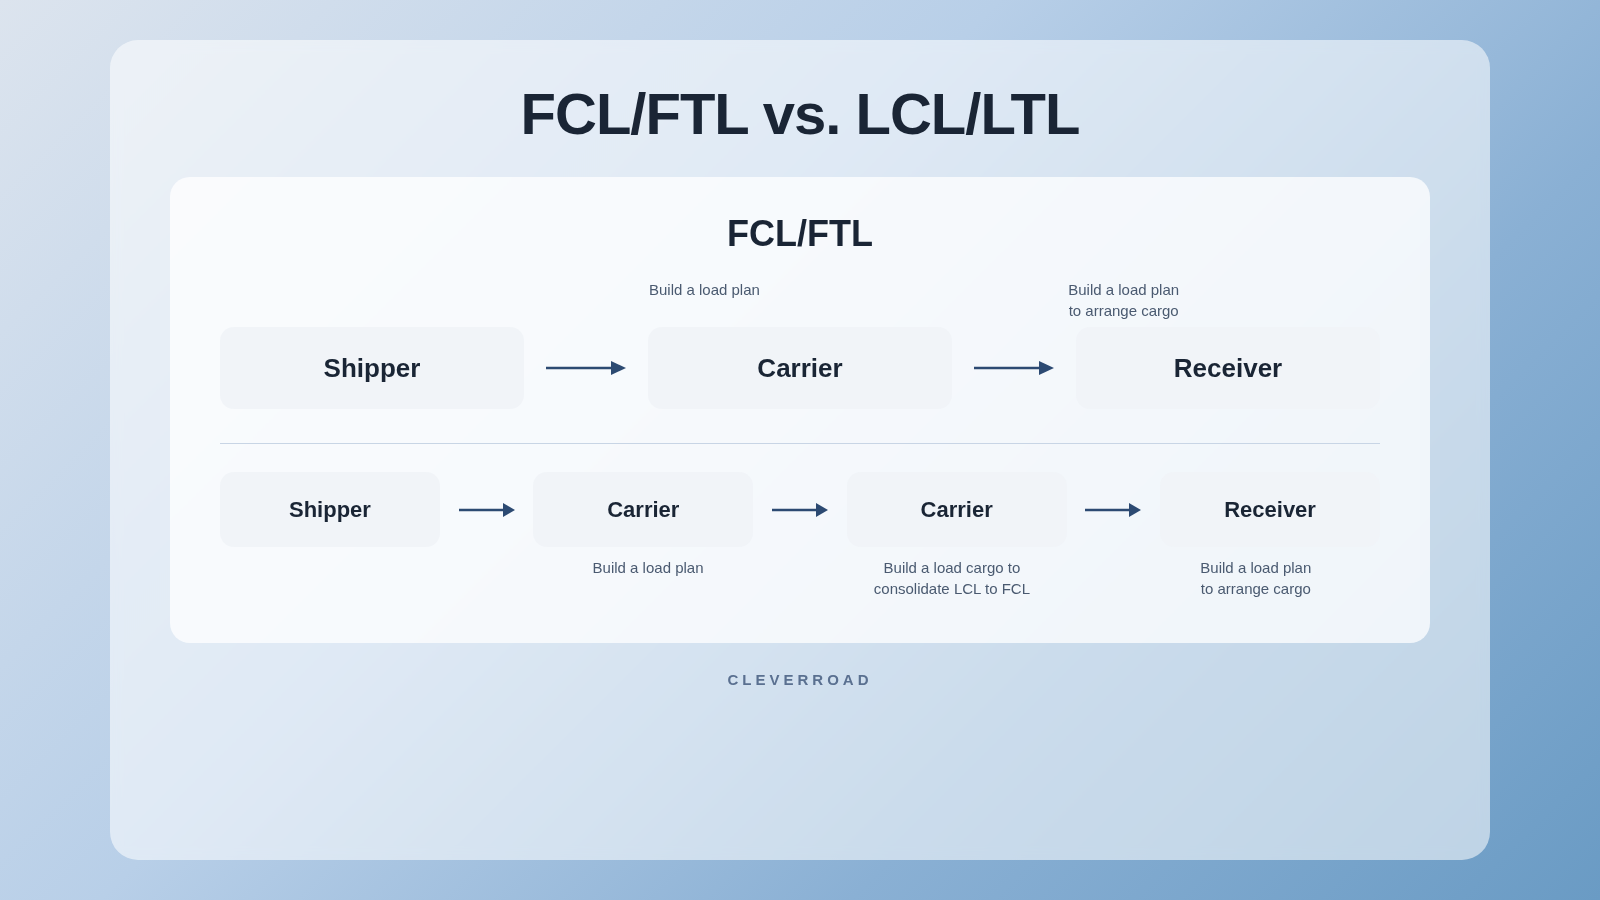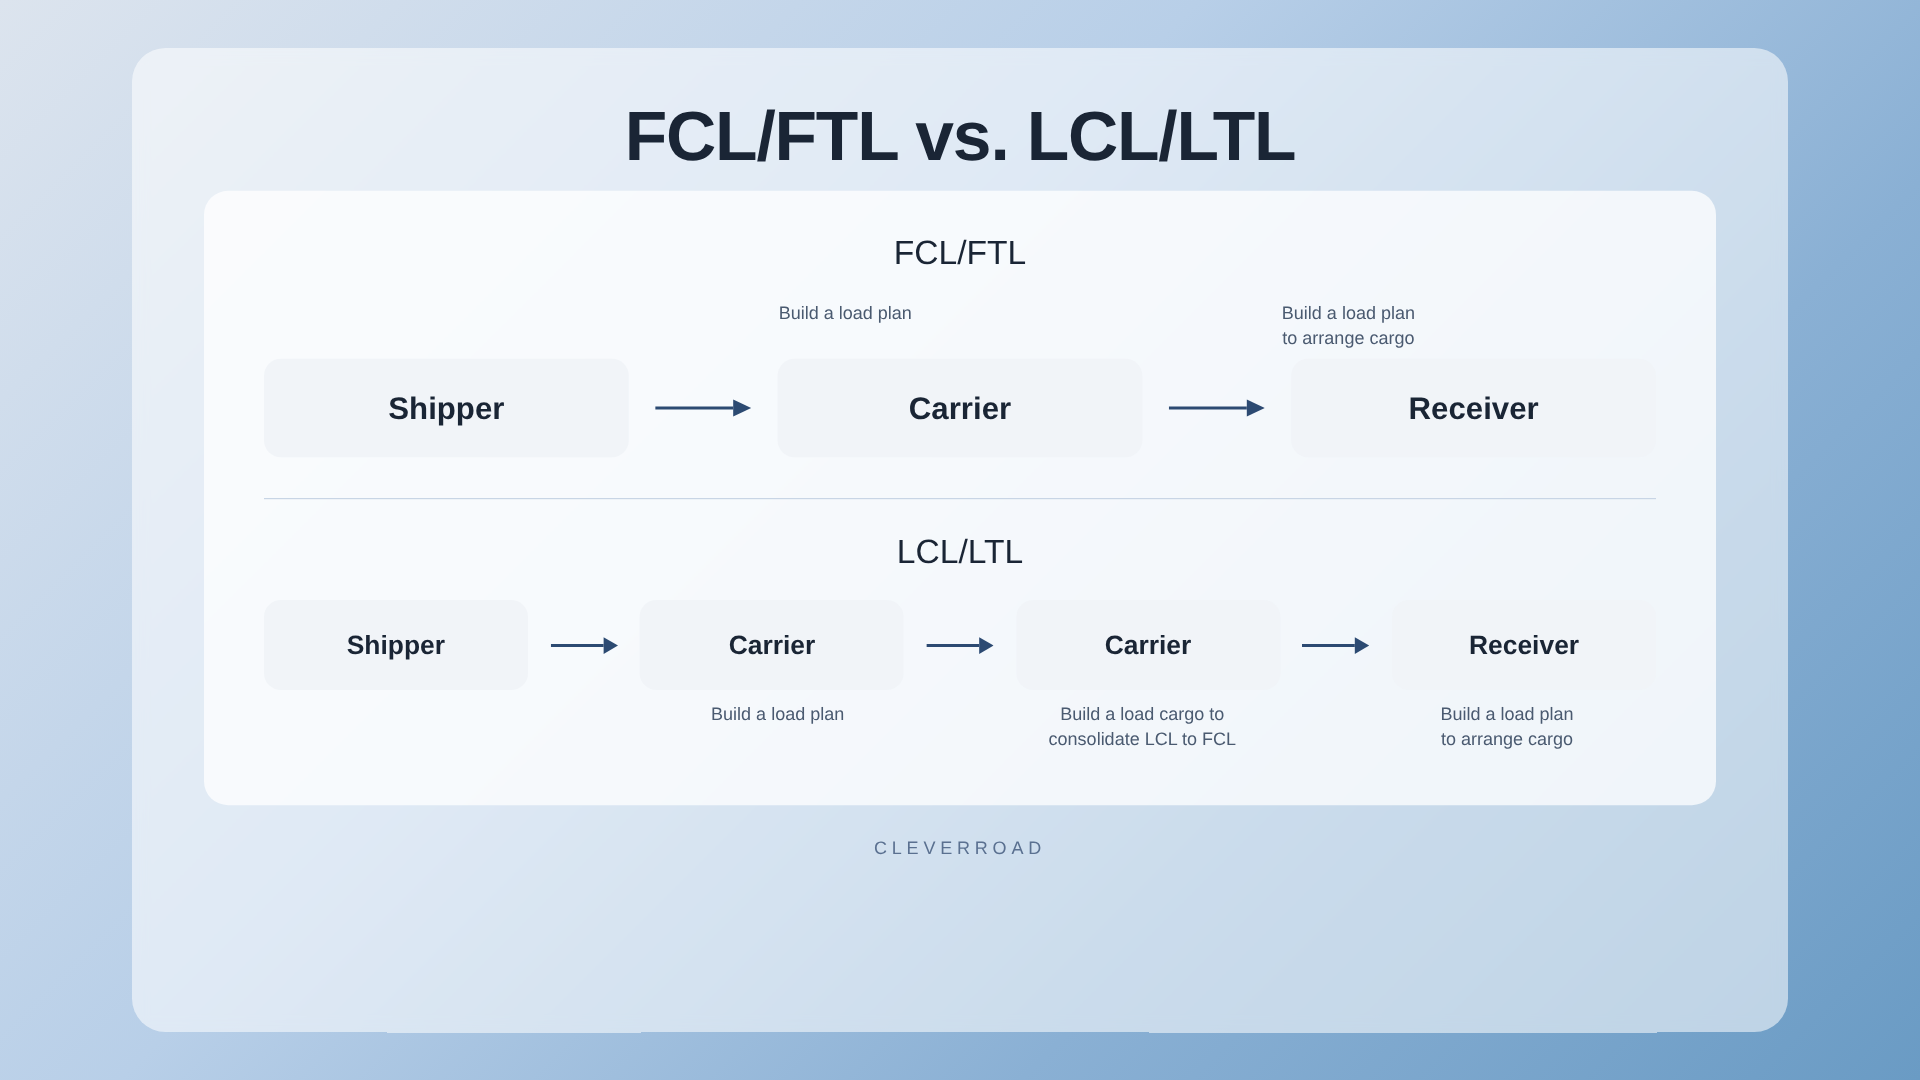--- a/index.html
+++ b/index.html
@@ -25,36 +25,36 @@
       flex-direction: column;
       align-items: center;
       backdrop-filter: blur(6px);
     }
 
     .main-title {
       font-size: 58px;
       font-weight: 900;
       color: #1a2535;
       letter-spacing: -1px;
-      margin-bottom: 12px;
+      margin-bottom: 30px;
     }
 
     .inner-card {
       background: rgba(255,255,255,0.75);
       border-radius: 20px;
       width: 100%;
       padding: 36px 50px 44px;
       display: flex;
       flex-direction: column;
       gap: 0;
     }
 
     .section-title {
-      font-size: 28px;
-      font-weight: 400;
+      font-size: 36px;
+      font-weight: 700;
       color: #1a2535;
       text-align: center;
       margin-bottom: 24px;
     }
 
     .flow-row {
       display: flex;
       align-items: center;
       justify-content: center;
       gap: 16px;
@@ -120,21 +120,21 @@
     .divider {
       width: 100%;
       height: 1px;
       background: #c8d5e5;
       margin: 28px 0;
     }
 
     .brand {
       margin-top: 28px;
       font-size: 15px;
-      font-weight: 400;
+      font-weight: 700;
       letter-spacing: 4px;
       color: #5a7090;
       text-align: center;
     }
   </style>
 </head>
 <body>
 
 <div class="outer-card">
   <h1 class="main-title">FCL/FTL vs. LCL/LTL</h1>
@@ -183,21 +183,20 @@
         </div>
         <div class="flow-box flow-box-large">
           <span>Receiver</span>
         </div>
       </div>
     </div>
 
     <div class="divider"></div>
 
     <div>
-      <div class="section-title">LCL/LTL</div>
 
       <div class="flow-row" style="margin-bottom: 10px;">
         <div class="flow-box flow-box-small">
           <span>Shipper</span>
         </div>
         <div class="arrow arrow-small">
           <svg width="56" height="22" viewBox="0 0 56 22">
             <line x1="0" y1="11" x2="44" y2="11" stroke="#2c4a72" stroke-width="2.5"></line>
             <polygon points="44,4 56,11 44,18" fill="#2c4a72"></polygon>
           </svg>

